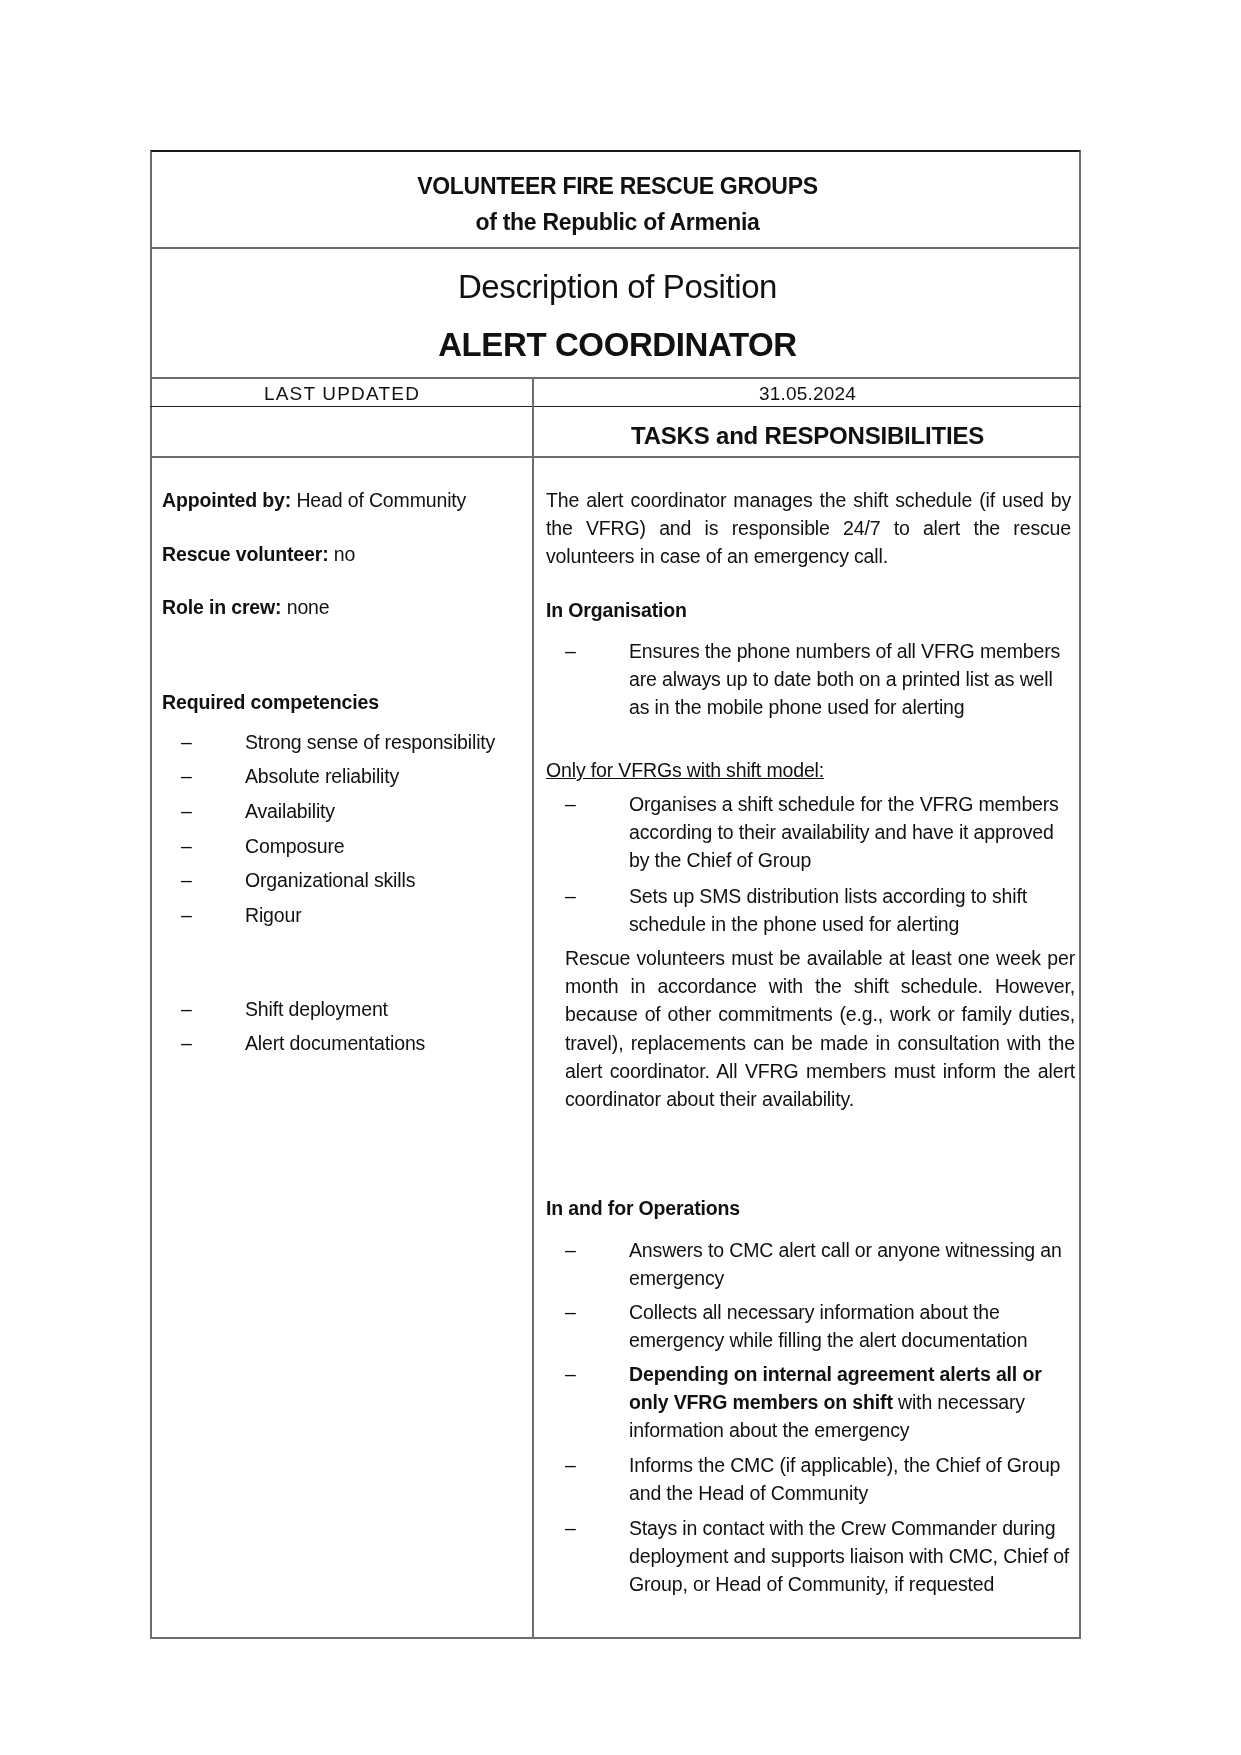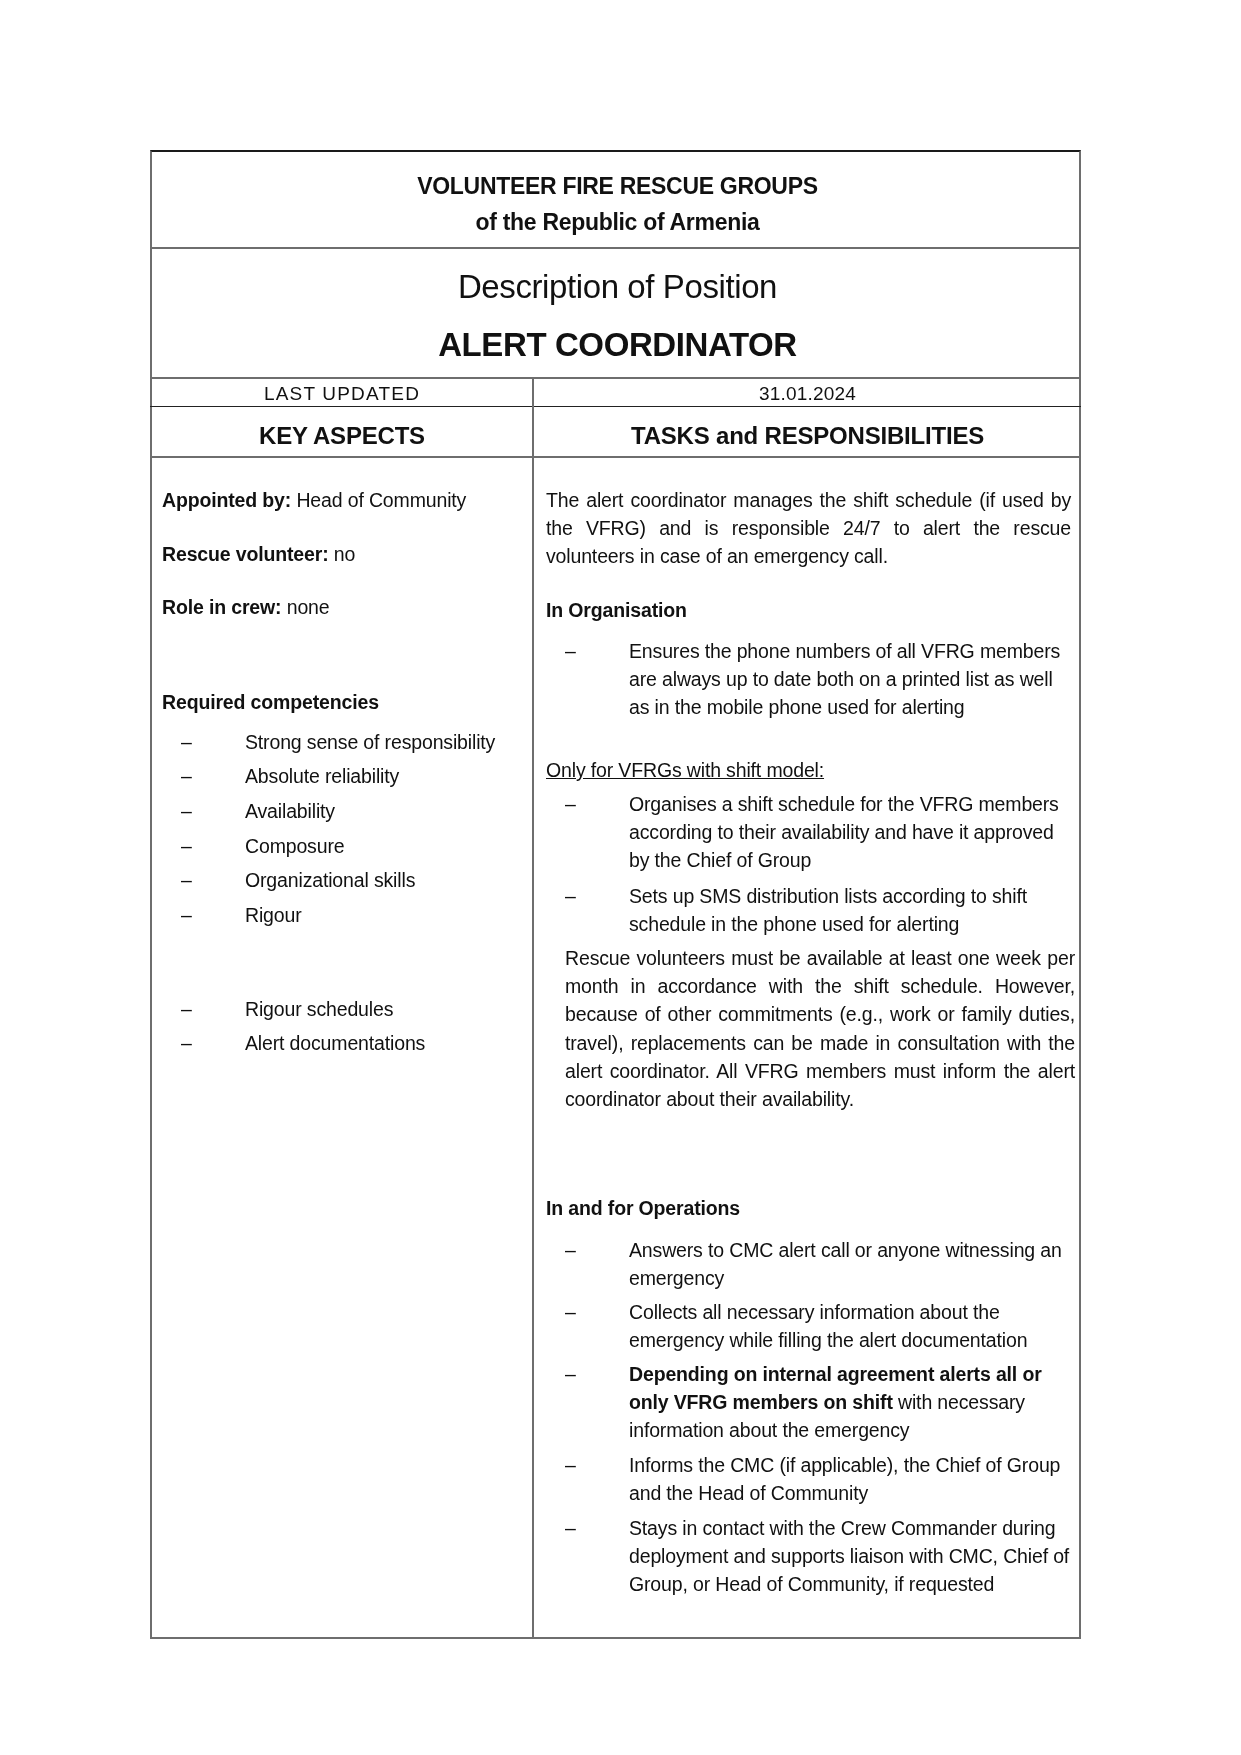--- a/index.html
+++ b/index.html
@@ -45,23 +45,22 @@
   <div class="vline" style="top:378px;height:1261px"></div>
 
   <div class="center title1">
     <div>VOLUNTEER FIRE RESCUE GROUPS</div>
     <div>of the Republic of Armenia</div>
   </div>
   <div class="center desc">Description of Position</div>
   <div class="center role">ALERT COORDINATOR</div>
 
   <div class="cellL lu">LAST UPDATED</div>
-  <div class="cellR lu" style="letter-spacing:0.2px">31.01.2024</div>
+  <div class="cellR lu" style="letter-spacing:0.2px">31.05.2024</div>
 
-  <div class="cellL hdr">KEY ASPECTS</div>
   <div class="cellR hdr">TASKS and RESPONSIBILITIES</div>
 
   <div class="abs txt kv" style="top:486px">
     <b>Appointed by:</b>
     <span>Head of Community</span>
   </div>
   <div class="abs txt kv" style="top:540px">
     <b>Rescue volunteer:</b>
     <span>no</span>
   </div>
@@ -94,21 +93,21 @@
       </div>
     <div class="li txt L-li" style="top:901px">
         <span class="dash">–</span>
         <span class="litext">Rigour</span>
       </div>
   </div>
 
   <div>
     <div class="li txt L-li" style="top:995px">
         <span class="dash">–</span>
-        <span class="litext">Rigour schedules</span>
+        <span class="litext">Shift deployment</span>
       </div>
     <div class="li txt L-li" style="top:1029px">
         <span class="dash">–</span>
         <span class="litext">Alert documentations</span>
       </div>
   </div>
 
   <div class="abs txt rtext" style="top:486px;text-align:justify">The alert coordinator manages the shift schedule (if used by the VFRG) and is responsible 24/7 to alert the rescue volunteers in case of an emergency call.</div>
 
   <div class="abs txt rtext sec" style="top:596px">In Organisation</div>

